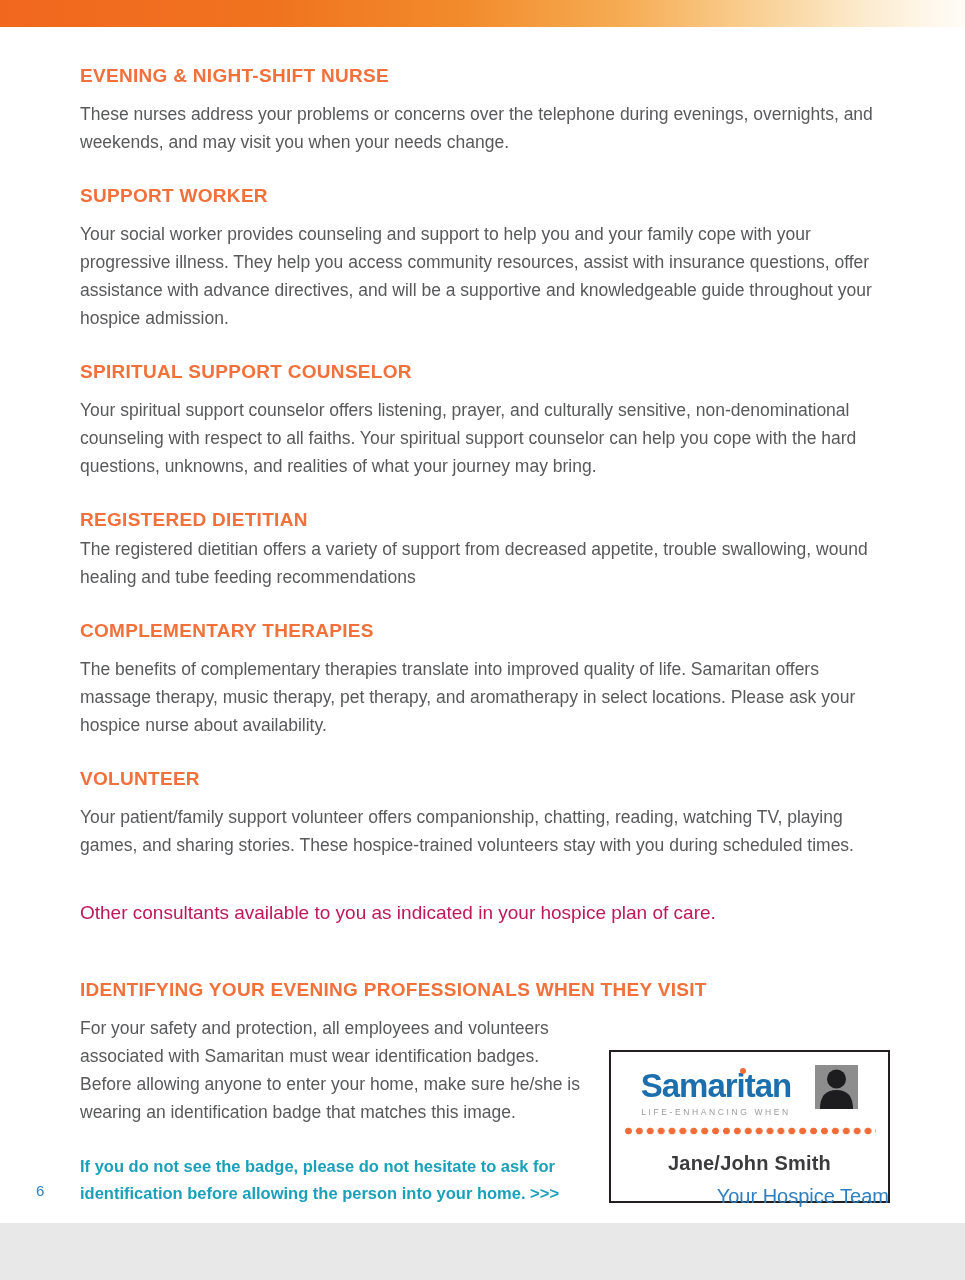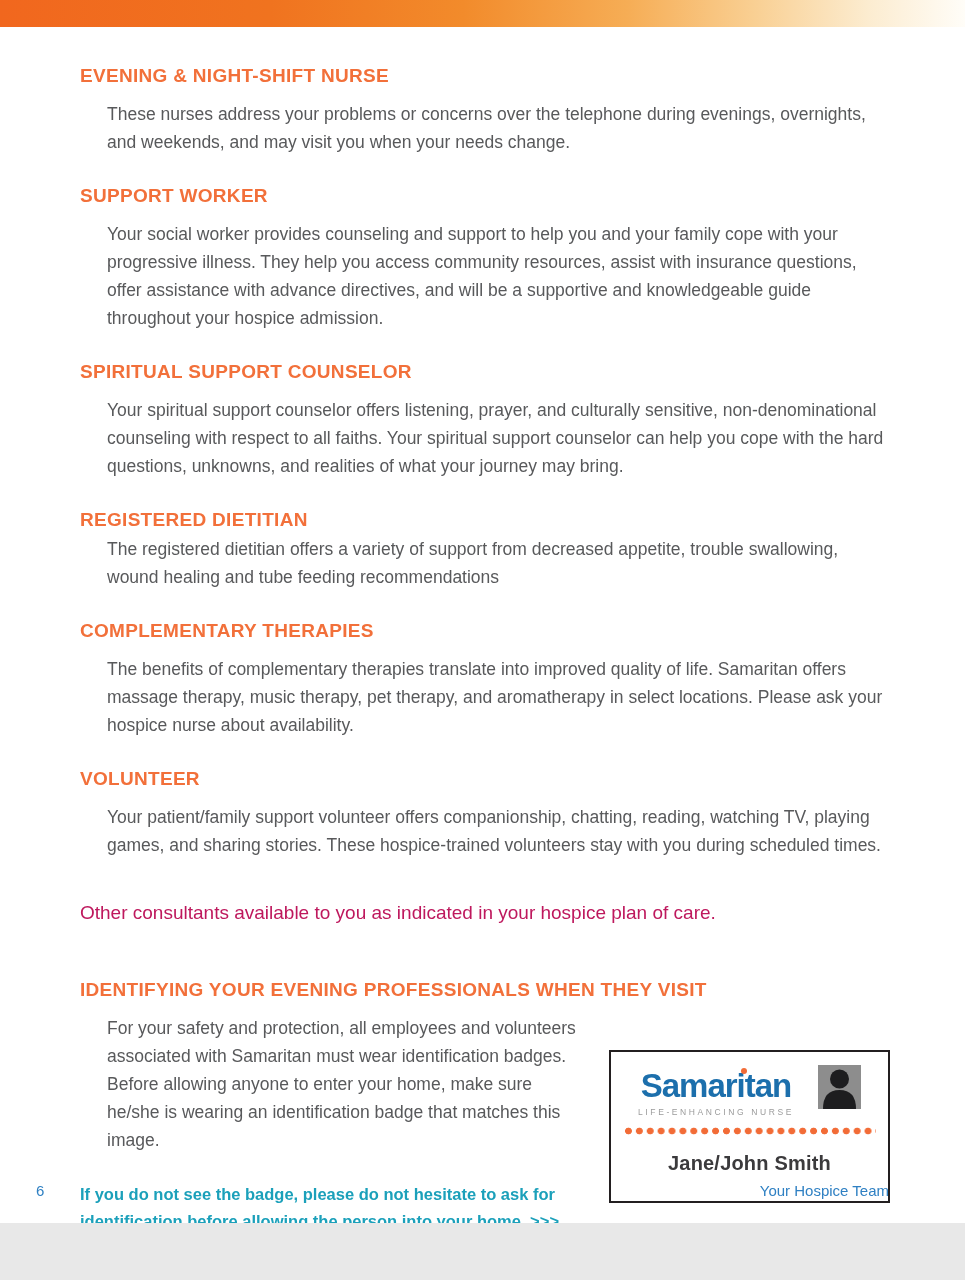--- a/index.html
+++ b/index.html
@@ -35,21 +35,20 @@
     letter-spacing: 0.3px;
     margin: 0 0 13px 0;
   }
   .section { margin-bottom: 29px; }
   .section.tight h2.sec-heading { margin-bottom: 4px; }
   p.sec-body {
     color: #58595b;
     font-size: 17.5px;
     line-height: 28px;
     font-weight: 400;
-    margin-left: 27px;
   }
   .standalone-para {
     color: #be185d;
     font-size: 19px;
     line-height: 28px;
     margin: 40px 0 0 0;
   }
   .identify-section { margin-top: 52px; }
   .badge-card {
     float: right;
@@ -125,23 +124,23 @@
   .footer-page-num {
     position: absolute;
     left: 36px;
     bottom: 24px;
     color: #2f80c3;
     font-size: 15px;
   }
   .footer-label {
     position: absolute;
     right: 76px;
-    bottom: 24px;
+    bottom: 15px;
     color: #2f80c3;
-    font-size: 15px;
+    font-size: 20px;
   }
 </style>
 </head>
 <body>
 
 <div class="page">
   <div class="top-bar"></div>
 
   <div class="content">
 
@@ -179,21 +178,21 @@
     <p class="standalone-para">Other consultants available to you as indicated in your hospice plan of care.</p>
 
     <div class="section identify-section">
       <h2 class="sec-heading">IDENTIFYING YOUR EVENING PROFESSIONALS WHEN THEY VISIT</h2>
 
       <div class="badge-card">
         <div class="badge-top-row">
           <div class="badge-logo-block">
             <div class="badge-logo">Samaritan</div>
             <span class="logo-i-dot"></span>
-            <div class="badge-tagline">LIFE-ENHANCING NURSE</div>
+            <div class="badge-tagline">LIFE-ENHANCING WHEN</div>
           </div>
           <div class="badge-photo">
             <svg width="43" height="44" viewBox="0 0 43 44" xmlns="http://www.w3.org/2000/svg">
               <rect x="0" y="0" width="43" height="44" fill="#8d8d8d"></rect>
               <circle cx="21.5" cy="14" r="9.5" fill="#1d1d1f"></circle>
               <path d="M5 44 Q5 25 21.5 25 Q38 25 38 44 Z" fill="#1d1d1f"></path>
             </svg>
           </div>
         </div>
         <div class="badge-dots"></div>

